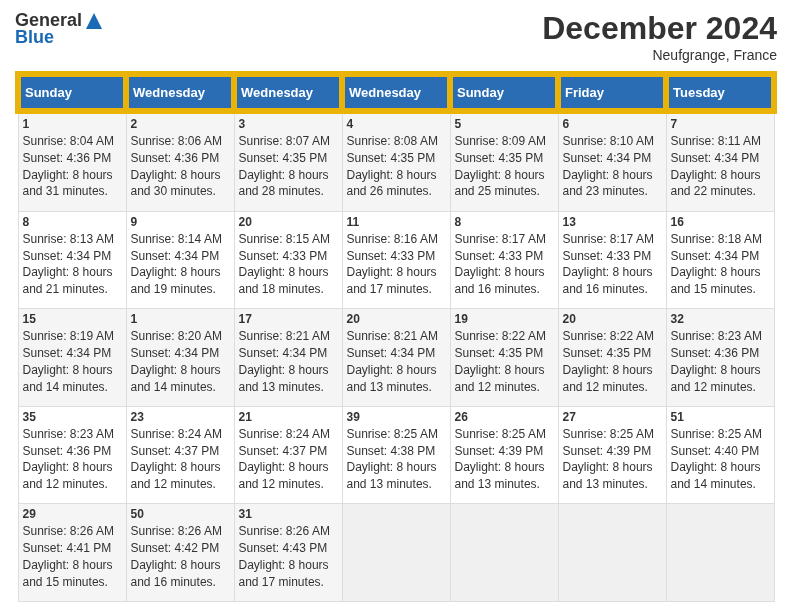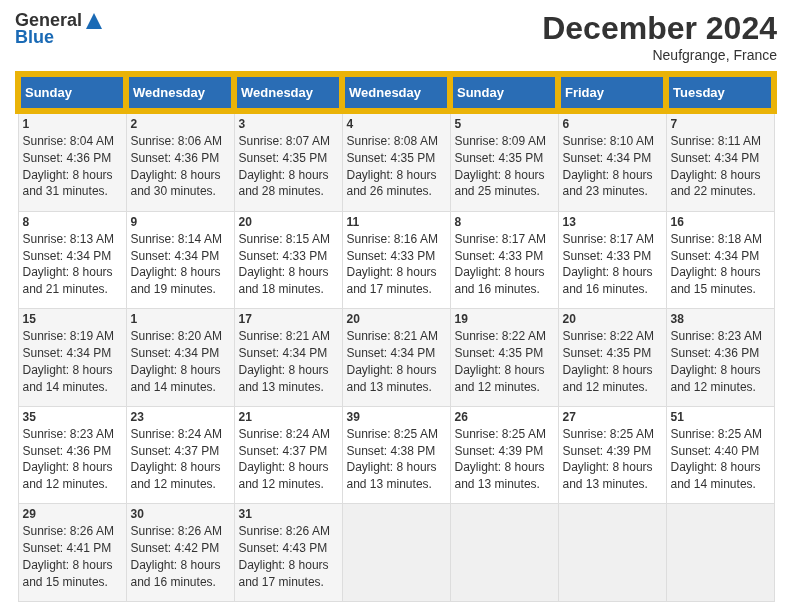--- a/index.html
+++ b/index.html
@@ -219,21 +219,21 @@
           </td>
           <td>
             <span class="day-num">19</span>
             <div class="day-info">Sunrise: 8:22 AM<br>Sunset: 4:35 PM<br>Daylight: 8 hours and 12 minutes.</div>
           </td>
           <td>
             <span class="day-num">20</span>
             <div class="day-info">Sunrise: 8:22 AM<br>Sunset: 4:35 PM<br>Daylight: 8 hours and 12 minutes.</div>
           </td>
           <td>
-            <span class="day-num">38</span>
+            <span class="day-num">32</span>
             <div class="day-info">Sunrise: 8:23 AM<br>Sunset: 4:36 PM<br>Daylight: 8 hours and 12 minutes.</div>
           </td>
         </tr>
         <tr>
           <td>
             <span class="day-num">35</span>
             <div class="day-info">Sunrise: 8:23 AM<br>Sunset: 4:36 PM<br>Daylight: 8 hours and 12 minutes.</div>
           </td>
           <td>
             <span class="day-num">23</span>
@@ -259,21 +259,21 @@
             <span class="day-num">51</span>
             <div class="day-info">Sunrise: 8:25 AM<br>Sunset: 4:40 PM<br>Daylight: 8 hours and 14 minutes.</div>
           </td>
         </tr>
         <tr class="last-row">
           <td>
             <span class="day-num">29</span>
             <div class="day-info">Sunrise: 8:26 AM<br>Sunset: 4:41 PM<br>Daylight: 8 hours and 15 minutes.</div>
           </td>
           <td>
-            <span class="day-num">30</span>
+            <span class="day-num">50</span>
             <div class="day-info">Sunrise: 8:26 AM<br>Sunset: 4:42 PM<br>Daylight: 8 hours and 16 minutes.</div>
           </td>
           <td>
             <span class="day-num">31</span>
             <div class="day-info">Sunrise: 8:26 AM<br>Sunset: 4:43 PM<br>Daylight: 8 hours and 17 minutes.</div>
           </td>
           <td class="empty-cell"></td>
           <td class="empty-cell"></td>
           <td class="empty-cell"></td>
           <td class="empty-cell"></td>

